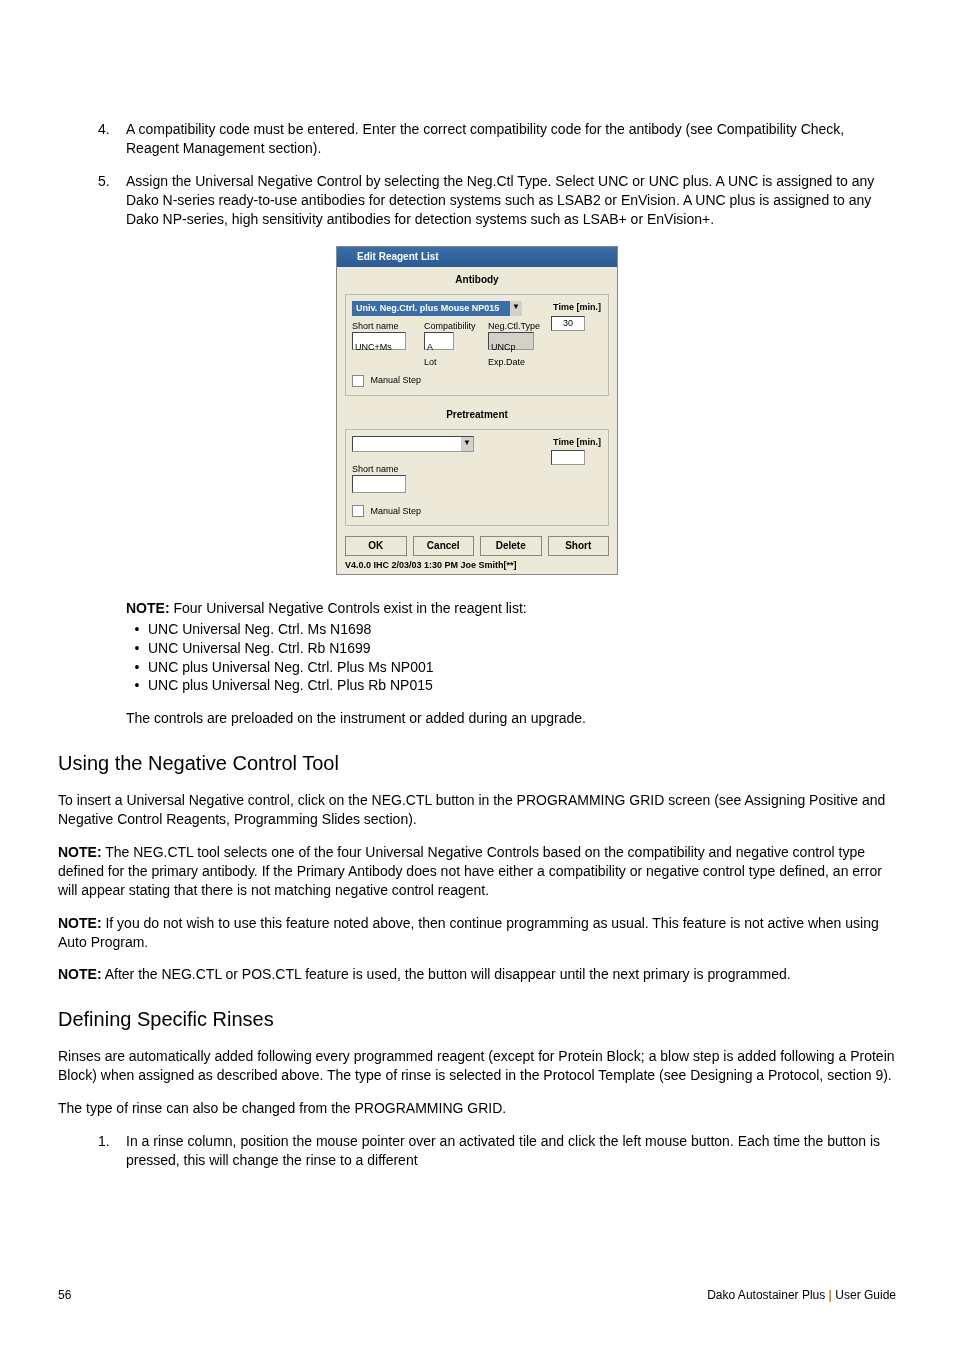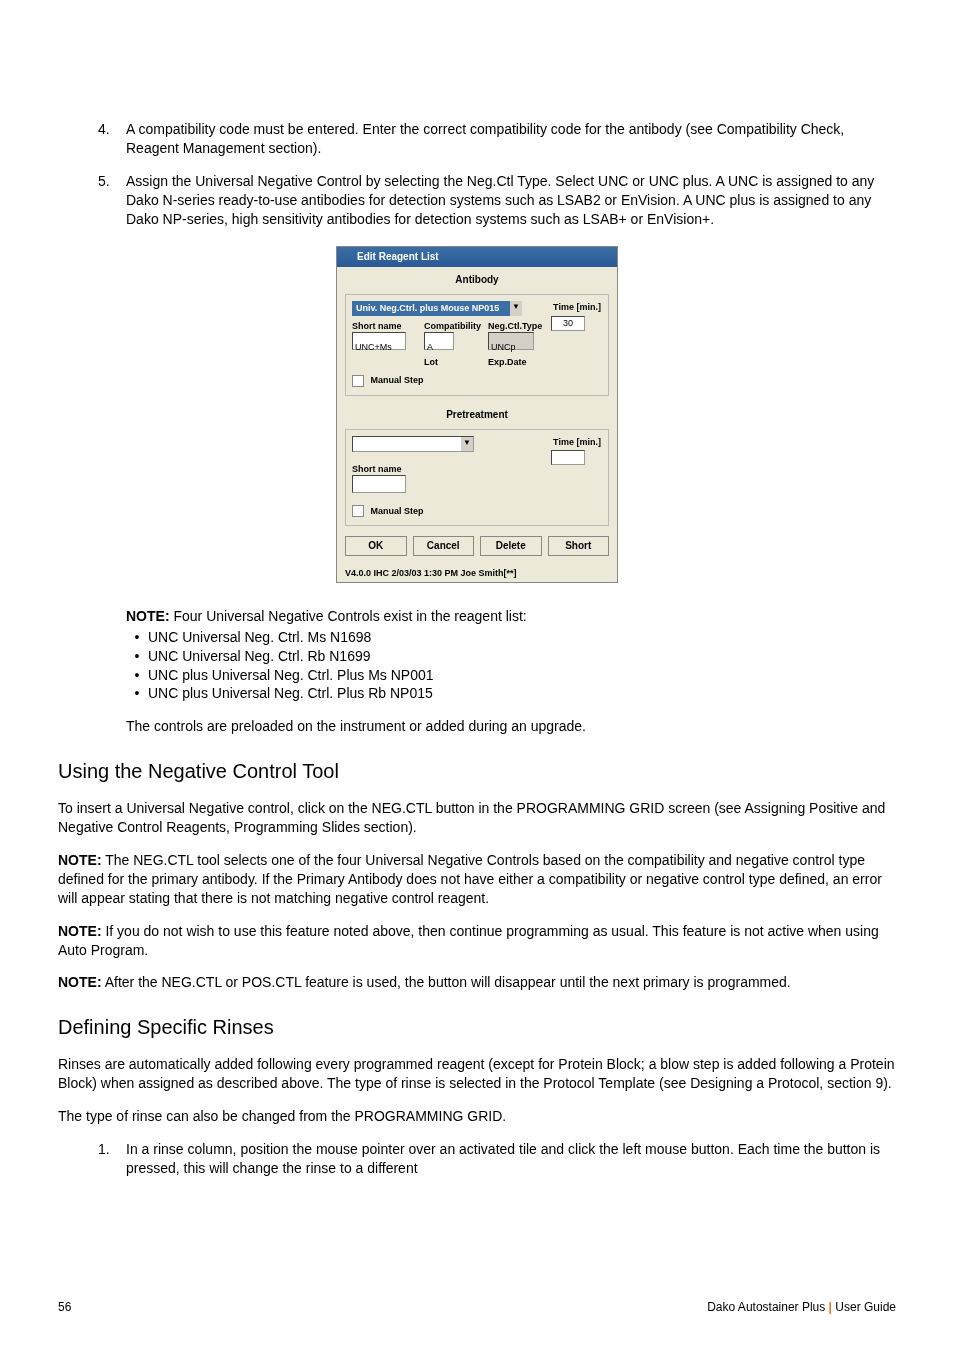--- a/index.html
+++ b/index.html
@@ -109,21 +109,21 @@
     font-size: 9px;
     padding: 0 2px;
     margin-top: 2px;
   }
   .figure .row {
     display: flex;
     margin-top: 4px;
     gap: 6px;
   }
   .figure .lbl {
-    font-weight: bold;
+    font-weight: normal;
     font-size: 9px;
   }
   .figure .tb {
     background: #fff;
     border: 1px inset #999;
     height: 13px;
     font-size: 9px;
     padding: 8px 2px;
     display: inline-block;
     box-sizing: border-box;
@@ -158,21 +158,20 @@
     border:1px solid #888;
     background:#ece9d8;
     font-size:10px;
     font-weight:bold;
     padding:2px 0;
   }
   .figure .status {
     font-size:9px;
     font-weight:bold;
     padding:1px 8px 3px 8px;
-    margin-top:8px;
   }
   .note-block {
     margin: 0 0 0 68px;
   }
   .note-block .note-label {
     font-weight: bold;
   }
   ul.bullets {
     list-style: none;
     padding: 0;
@@ -193,21 +192,21 @@
     margin: 0 0 14px 0;
   }
   .inline-note {
     margin: 0 0 14px 0;
   }
   .inline-note .note-label {
     font-weight: bold;
   }
   .footer {
     position: absolute;
-    bottom: 36px;
+    bottom: 48px;
     left: 58px;
     right: 58px;
     display: flex;
     justify-content: space-between;
     font-size: 12px;
   }
   .footer .right .orange {
     color: #e67817;
     font-weight: bold;
   }

